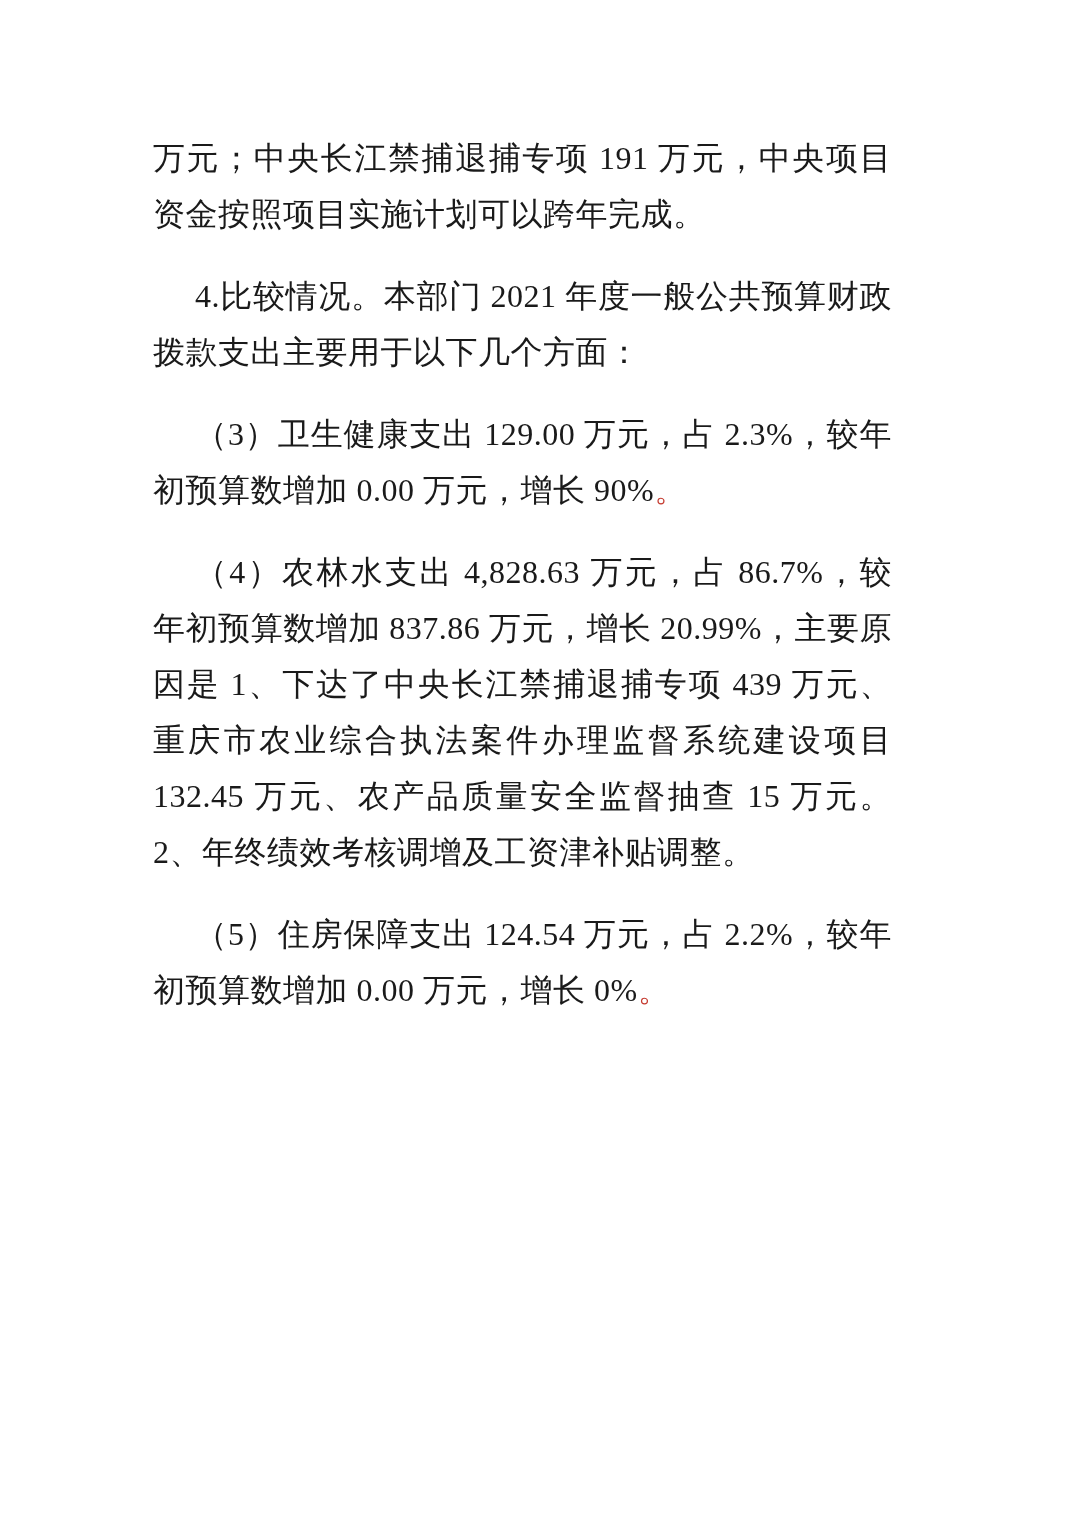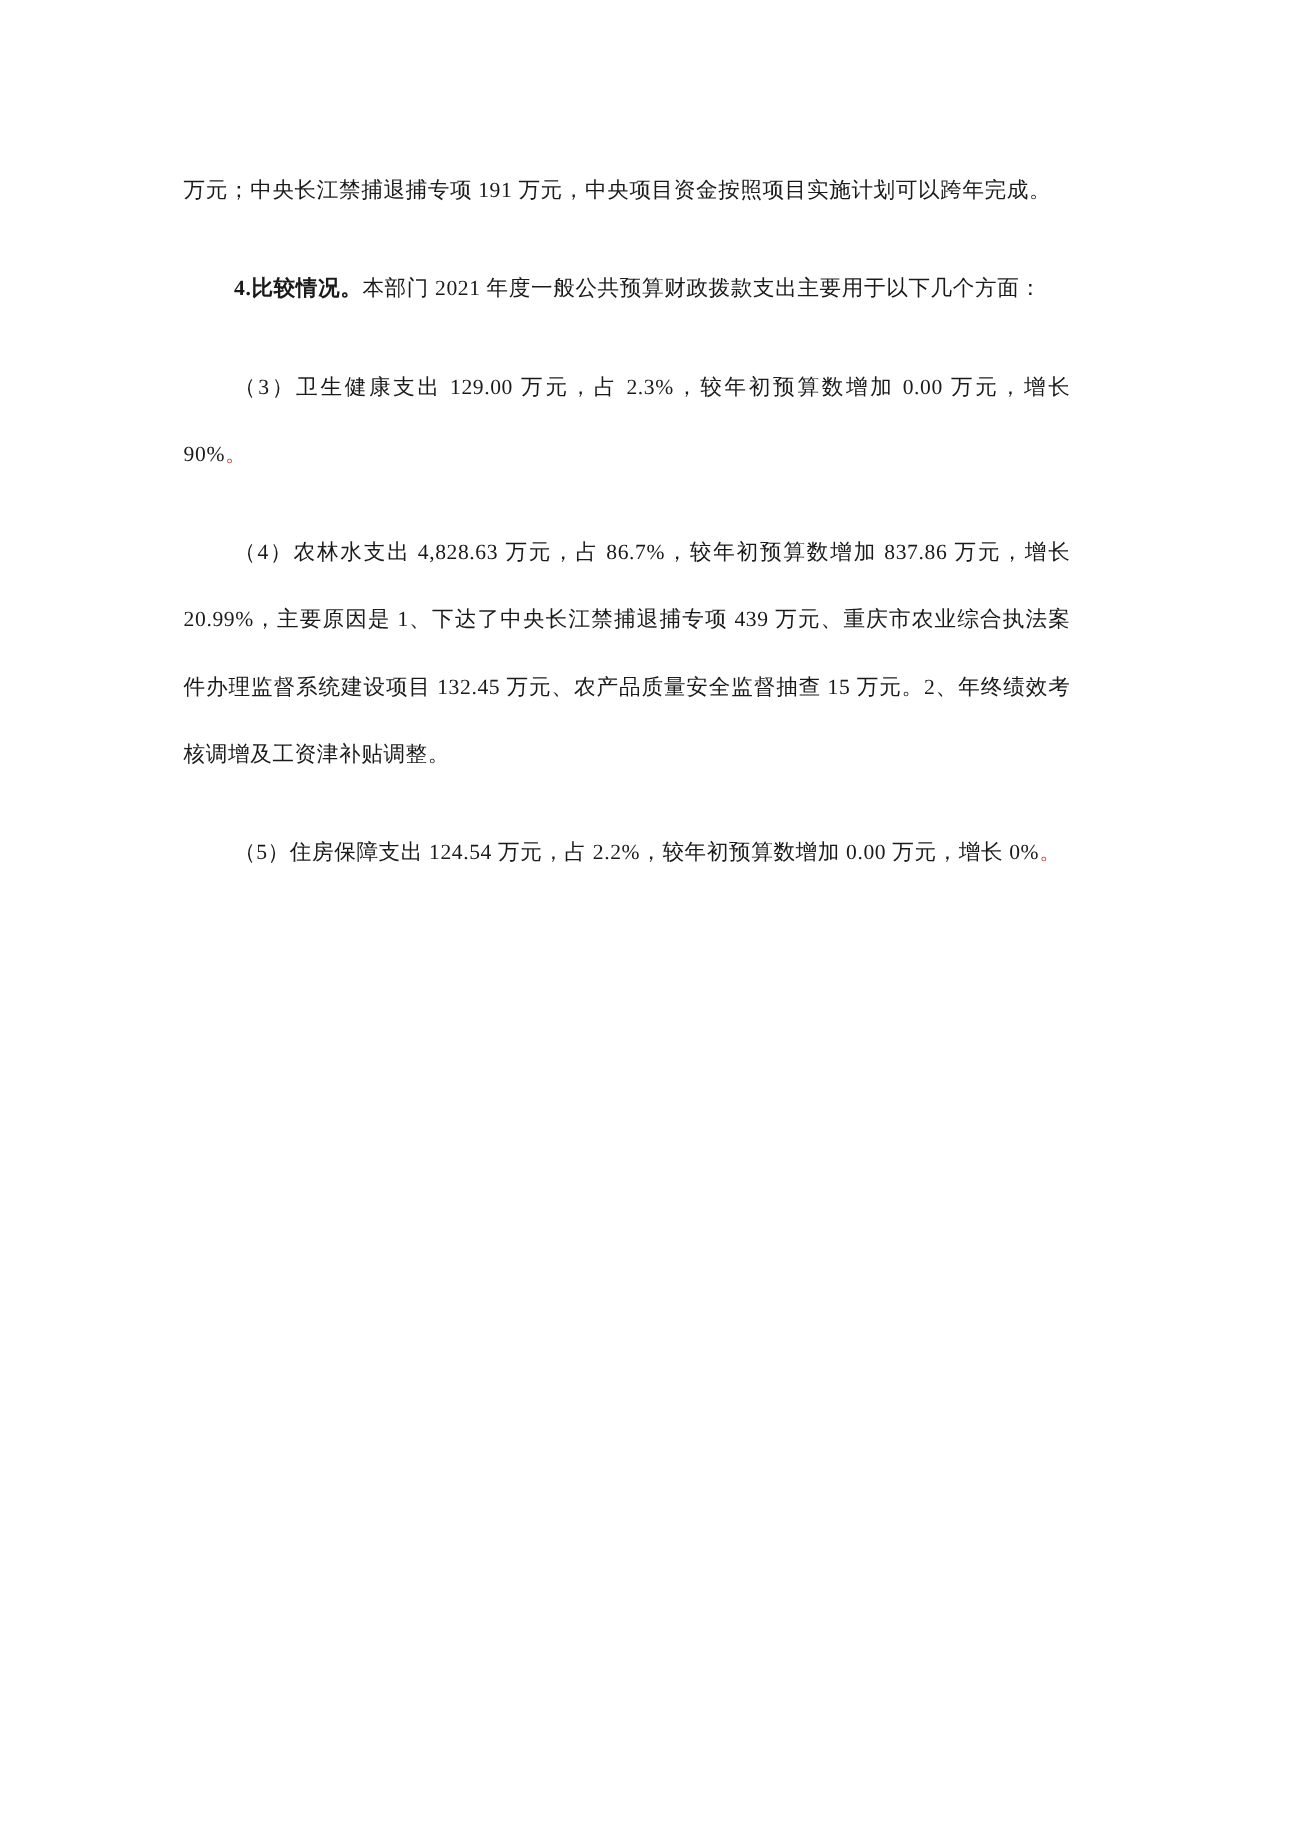--- a/index.html
+++ b/index.html
@@ -15,31 +15,31 @@
   }
   .page {
     box-sizing: border-box;
     width: 1074px;
     height: 1520px;
     background: #ffffff;
     padding: 130px 182px 0 153px;
   }
   .para {
     margin: 0 0 26px 0;
-    font-size: 18px;
+    font-size: 32px;
     line-height: 56px;
     color: #1a1a1a;
     text-align: justify;
     letter-spacing: 0.5px;
   }
   .para.indent {
     text-indent: 42px;
   }
   .run-bold {
-    font-weight: bold;
+    font-weight: normal;
   }
   .run-red {
     color: #c53b30;
   }
 </style>
 </head>
 <body>
 
 <div class="page">
 

